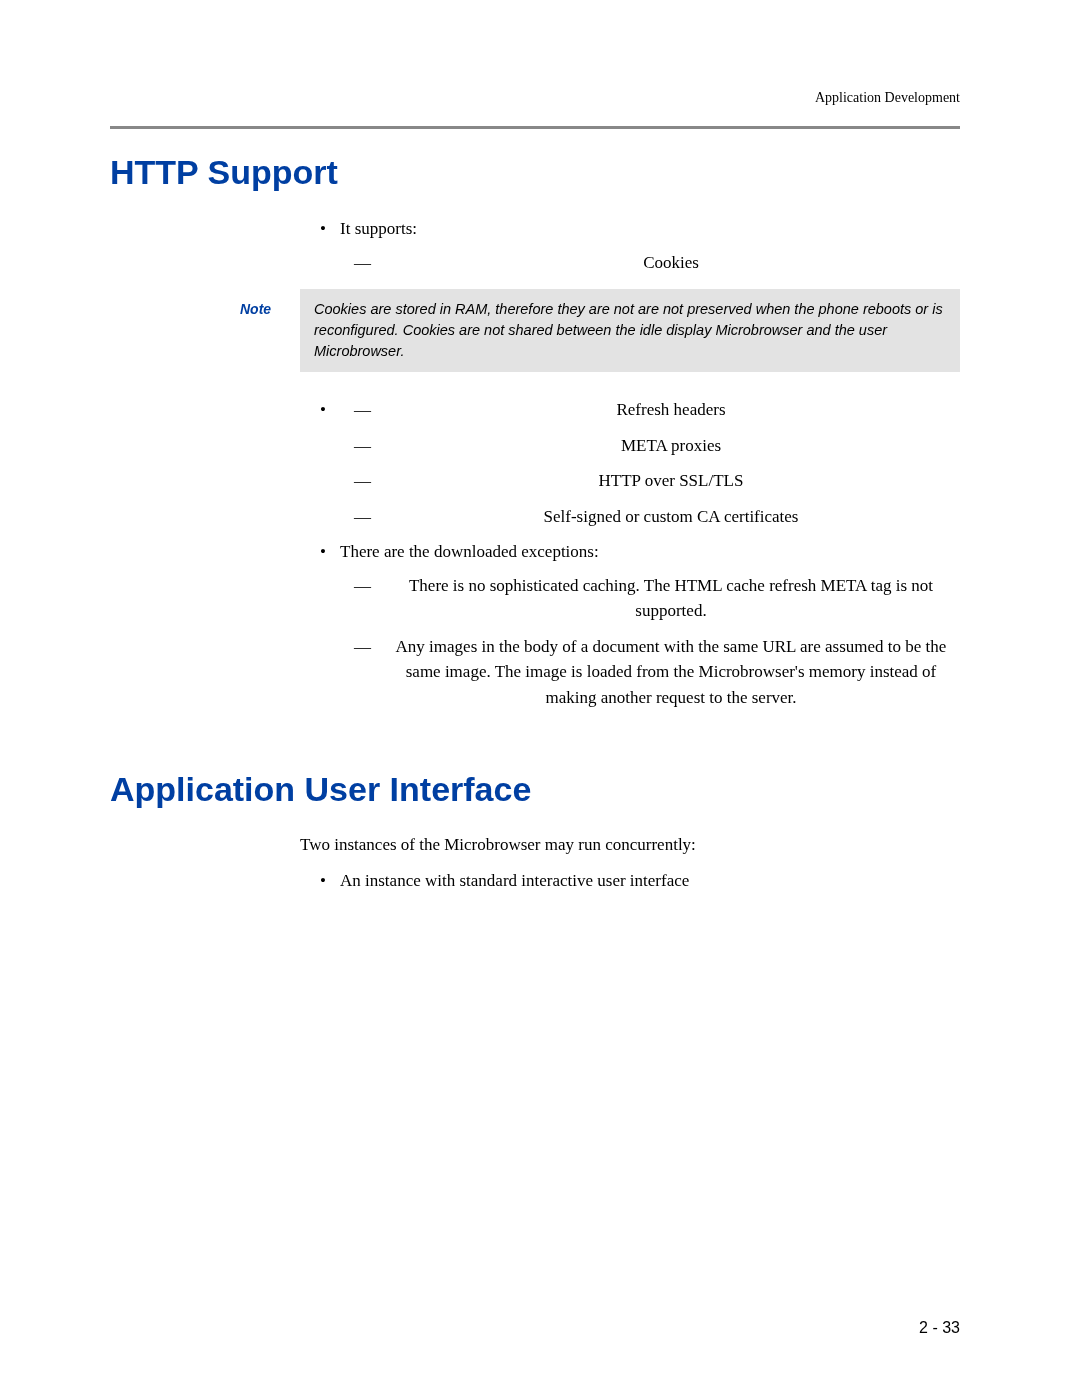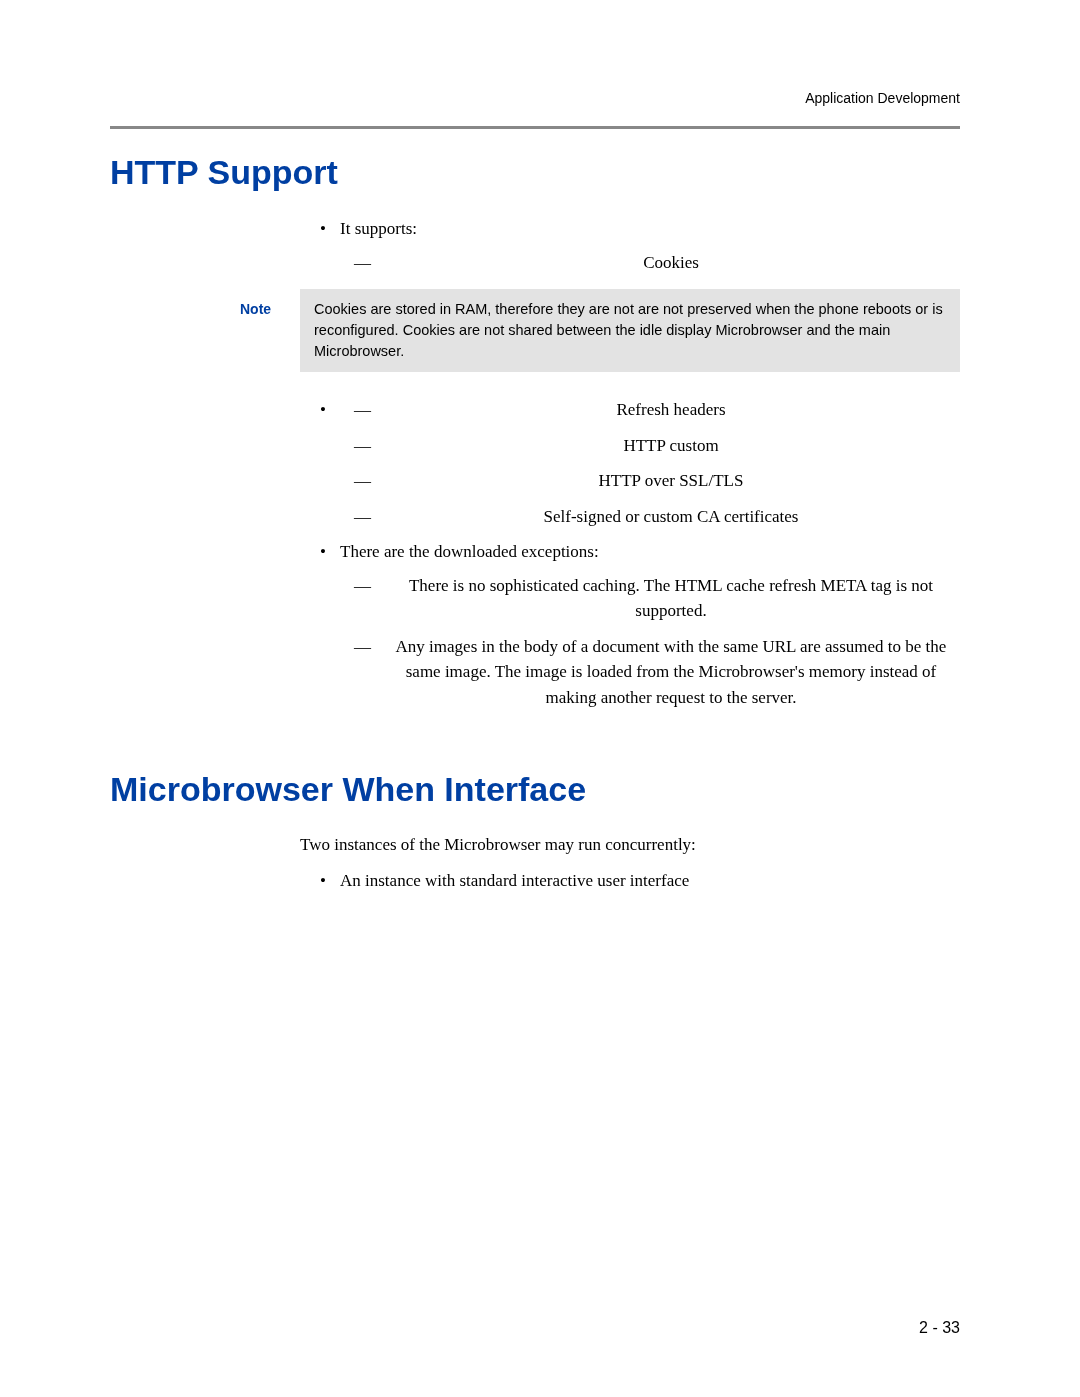--- a/index.html
+++ b/index.html
@@ -8,21 +8,21 @@
     background: #fff;
     color: #000;
     width: 1080px;
     height: 1397px;
     position: relative;
     box-sizing: border-box;
     padding: 90px 120px 60px 110px;
   }
   .header-right {
     text-align: right;
-    font-family: Liberation Sans, sans-serif;
+    font-family: Liberation Serif, serif;
     font-size: 14px;
     margin-bottom: 20px;
   }
   .hr-thick {
     border: none;
     border-top: 3px solid #888;
     margin: 0 0 24px 0;
   }
   h1 {
     font-family: Arial, Helvetica, sans-serif;
@@ -76,20 +76,21 @@
   ul.dashed > li::before {
     content: "—";
     position: absolute;
     left: -14px;
     top: 0;
   }
   .note-block {
     display: flex;
     margin: 14px 0 14px 130px;
     align-items: stretch;
+    font-style: italic;
   }
   .note-label {
     color: #003FA2;
     font-family: Arial, Helvetica, sans-serif;
     font-weight: bold;
     font-size: 14px;
     width: 60px;
     padding-top: 12px;
     text-align: left;
     flex-shrink: 0;
@@ -124,44 +125,44 @@
       <span>It supports:</span>
       <ul class="dashed">
         <li>Cookies</li>
       </ul>
     </li>
   </ul>
 </div>
 
 <div class="note-block">
   <div class="note-label">Note</div>
-  <div class="note-body">Cookies are stored in RAM, therefore they are not are not preserved when the phone reboots or is reconfigured. Cookies are not shared between the idle display Microbrowser and the main Microbrowser.</div>
+  <div class="note-body">Cookies are stored in RAM, therefore they are not are not preserved when the phone reboots or is reconfigured. Cookies are not shared between the idle display Microbrowser and the user Microbrowser.</div>
 </div>
 
 <div class="body-indent">
   <ul class="bulleted" style="margin-top:0;">
     <li style="list-style:none;">
       <ul class="dashed" style="margin-top:25px;">
         <li>Refresh headers</li>
-        <li>HTTP custom</li>
+        <li>META proxies</li>
         <li>HTTP over SSL/TLS</li>
         <li>Self-signed or custom CA certificates</li>
       </ul>
     </li>
     <li>
       <span>There are the downloaded exceptions:</span>
       <ul class="dashed">
         <li>There is no sophisticated caching. The HTML cache refresh META tag is not supported.</li>
         <li>Any images in the body of a document with the same URL are assumed to be the same image. The image is loaded from the Microbrowser's memory instead of making another request to the server.</li>
       </ul>
     </li>
   </ul>
 </div>
 
-<h1 class="second">Microbrowser When Interface</h1>
+<h1 class="second">Application User Interface</h1>
 
 <div class="body-indent">
   <p>Two instances of the Microbrowser may run concurrently:</p>
   <ul class="bulleted">
     <li>An instance with standard interactive user interface</li>
   </ul>
 </div>
 
 <div class="page-number">2 - 33</div>
 

